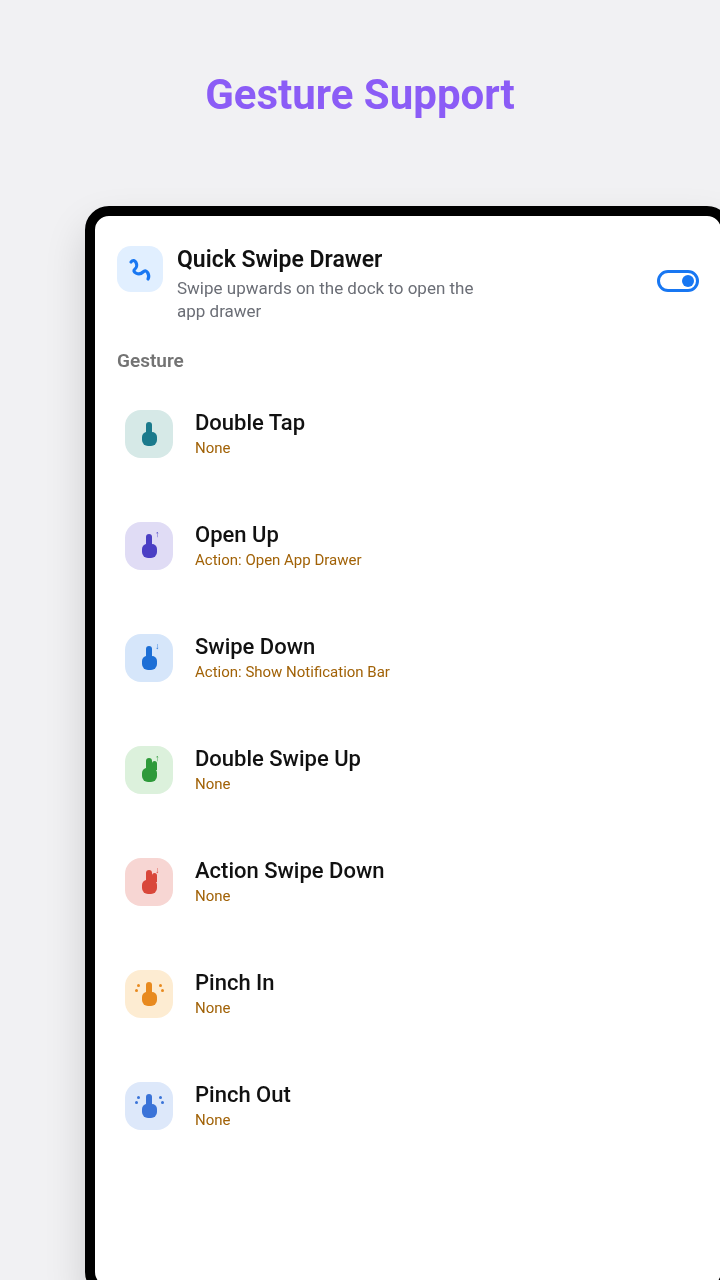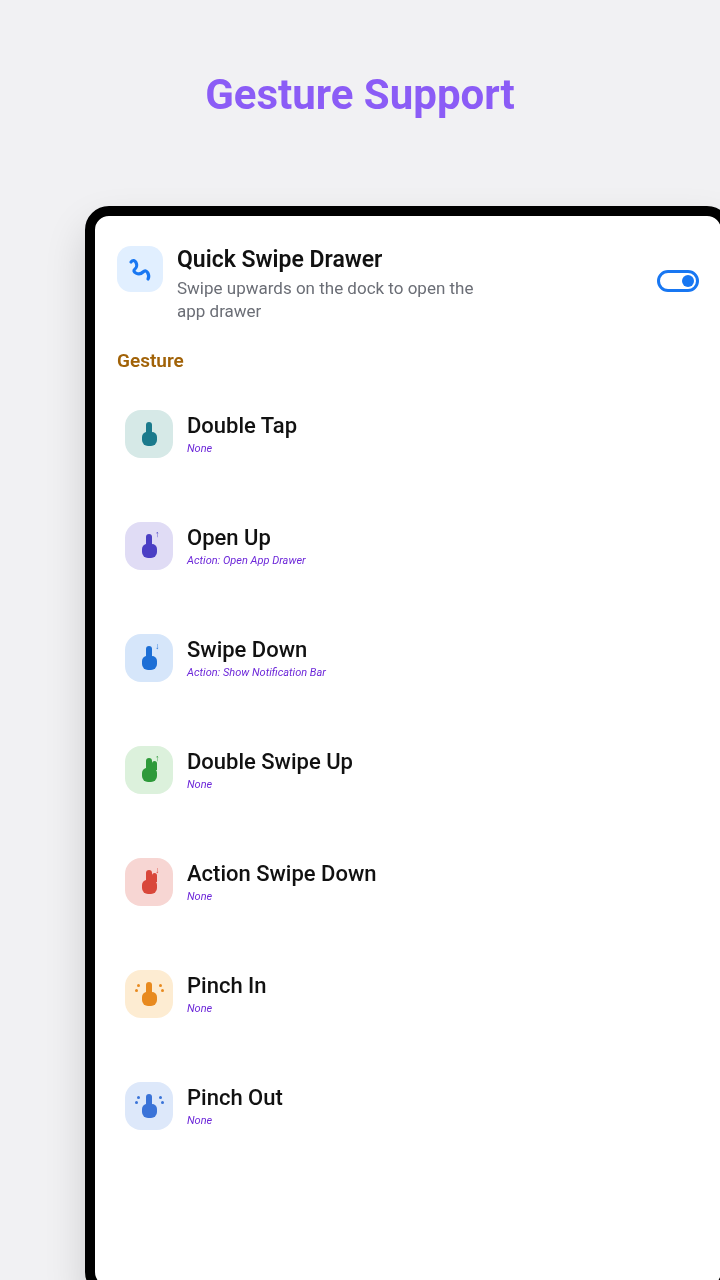--- a/index.html
+++ b/index.html
@@ -69,48 +69,47 @@
     content: "";
     position: absolute;
     right: 2px; top: 2px;
     width: 12px; height: 12px;
     background: #1877f2;
     border-radius: 50%;
   }
   .section-label {
     font-size: 19px;
     font-weight: 600;
-    color: #a16207;
+    color: #737373;
     margin-bottom: 38px;
   }
   .gesture-list { }
   .gesture-row {
     display: flex;
     align-items: center;
-    gap: 14px;
+    gap: 22px;
     margin-bottom: 64px;
     padding-left: 8px;
   }
   .gesture-icon {
     width: 48px; height: 48px;
     border-radius: 16px;
     display: flex; align-items: center; justify-content: center;
     flex-shrink: 0;
   }
   .gesture-text { flex: 1; }
   .gesture-title {
     font-size: 22px;
     font-weight: 500;
     color: #111;
     margin-bottom: 4px;
   }
   .gesture-sub {
-    font-size: 11px;
-    color: #6d28d9;
-    font-style: italic;
+    font-size: 15px;
+    color: #a16207;
   }
   
   .bg-teal   { background: #d6e9e7; }
   .bg-lav    { background: #e0dcf5; }
   .bg-blue   { background: #d6e6fa; }
   .bg-green  { background: #dcf1dc; }
   .bg-red    { background: #f7d6d3; }
   .bg-orange { background: #fdecd2; }
   .bg-lblue  { background: #dde8fa; }
   

